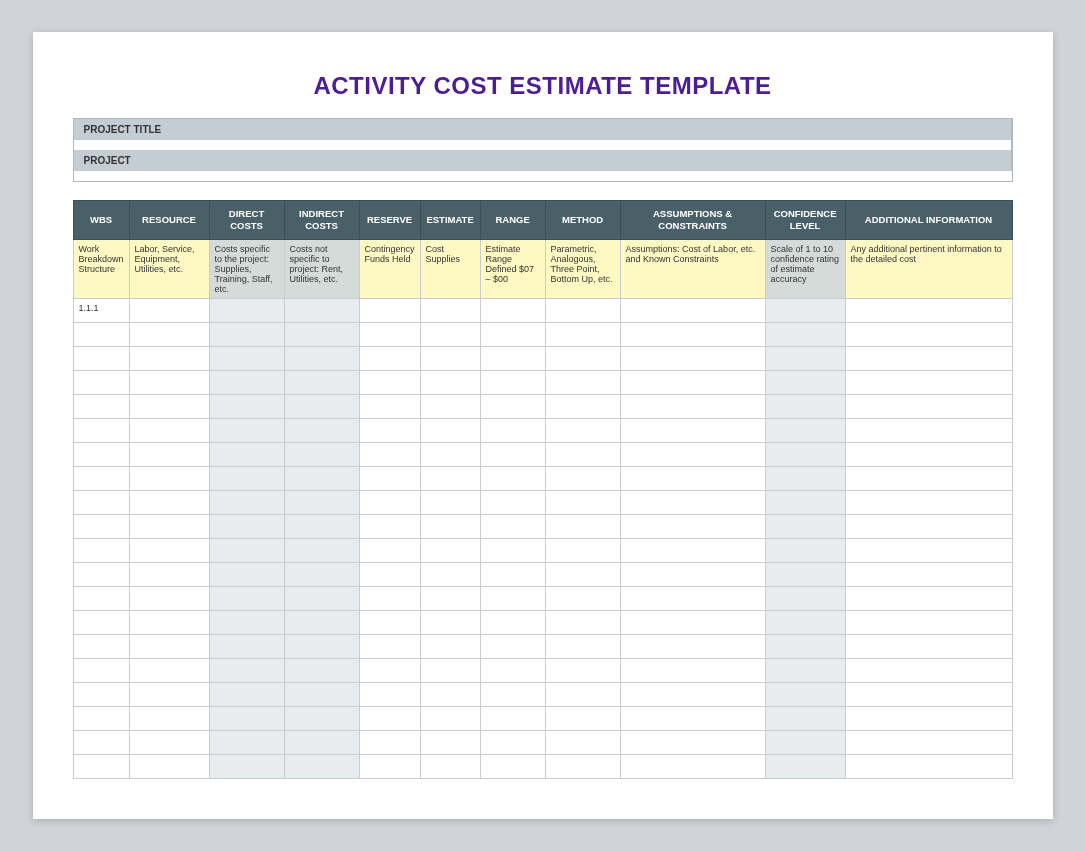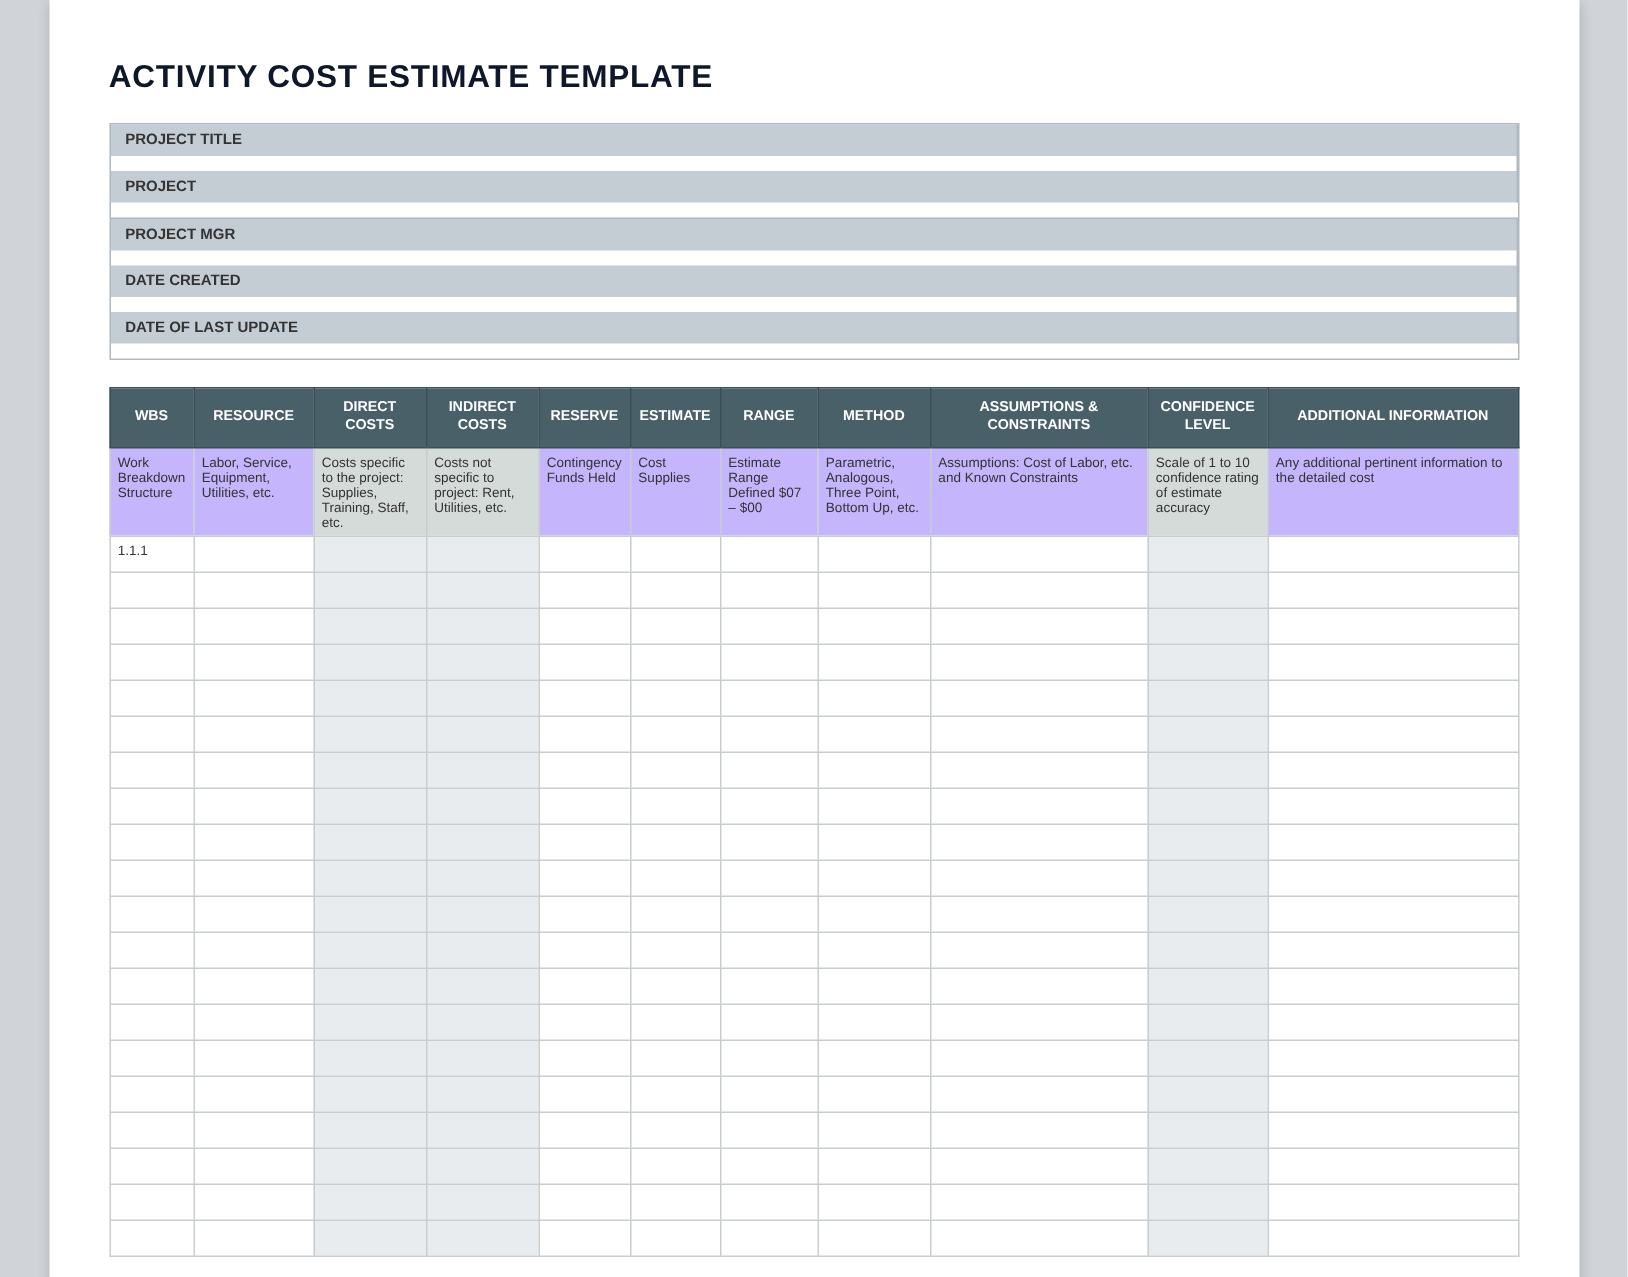--- a/index.html
+++ b/index.html
@@ -12,25 +12,26 @@
       min-height: 851px;
       width: 1085px;
     }
     .page {
       background: #fff;
       width: 1020px;
       padding: 40px 40px 40px 40px;
       box-shadow: 0 2px 8px rgba(0,0,0,0.18);
     }
     .page-title {
-      font-size: 21px;
+      font-size: 24px;
       font-weight: bold;
-      color: #0f172a;
+      color: #4c1d95;
       margin-bottom: 18px;
       letter-spacing: 0.5px;
+      text-align: center;
     }
     
     .header-fields {
       border: 1px solid #b0b8c0;
       margin-bottom: 18px;
     }
     .header-row {
       display: flex;
       border-bottom: 1px solid #b0b8c0;
       flex-direction: column;
@@ -92,21 +93,21 @@
     .col-indirect { background: #dde2de; }
     .col-reserve {}
     .col-estimate {}
     .col-range {}
     .col-method {}
     .col-assumptions {}
     .col-confidence { background: #dde2de; }
     .col-additional {}
 
     .desc-row td {
-      background: #c4b5fd;
+      background: #fef9c3;
       color: #444;
       font-size: 8.5px;
       vertical-align: top;
       font-style: normal;
     }
     .desc-row td.col-direct,
     .desc-row td.col-indirect,
     .desc-row td.col-confidence {
       background: #d5dbd8;
     }
@@ -129,28 +130,20 @@
 
 <div class="page">
   <div class="page-title">ACTIVITY COST ESTIMATE TEMPLATE</div>
 
   <div class="header-fields">
     <div class="header-row">
       <div class="header-label">PROJECT TITLE</div>
       <div class="header-value" style="flex:3;"></div>
       <div class="header-label">PROJECT</div>
       <div class="header-value" style="flex:2;"></div>
-    </div>
-    <div class="header-row">
-      <div class="header-label">PROJECT MGR</div>
-      <div class="header-value" style="flex:1.5;"></div>
-      <div class="header-label">DATE CREATED</div>
-      <div class="header-value" style="flex:1.5;"></div>
-      <div class="header-label">DATE OF LAST UPDATE</div>
-      <div class="header-value" style="flex:1.5;"></div>
     </div>
   </div>
 
   <table class="cost-table">
     <thead>
       <tr>
         <th class="col-wbs" style="width:55px;">WBS</th>
         <th class="col-resource" style="width:80px;">RESOURCE</th>
         <th class="col-direct" style="width:75px;">DIRECT COSTS</th>
         <th class="col-indirect" style="width:75px;">INDIRECT COSTS</th>

